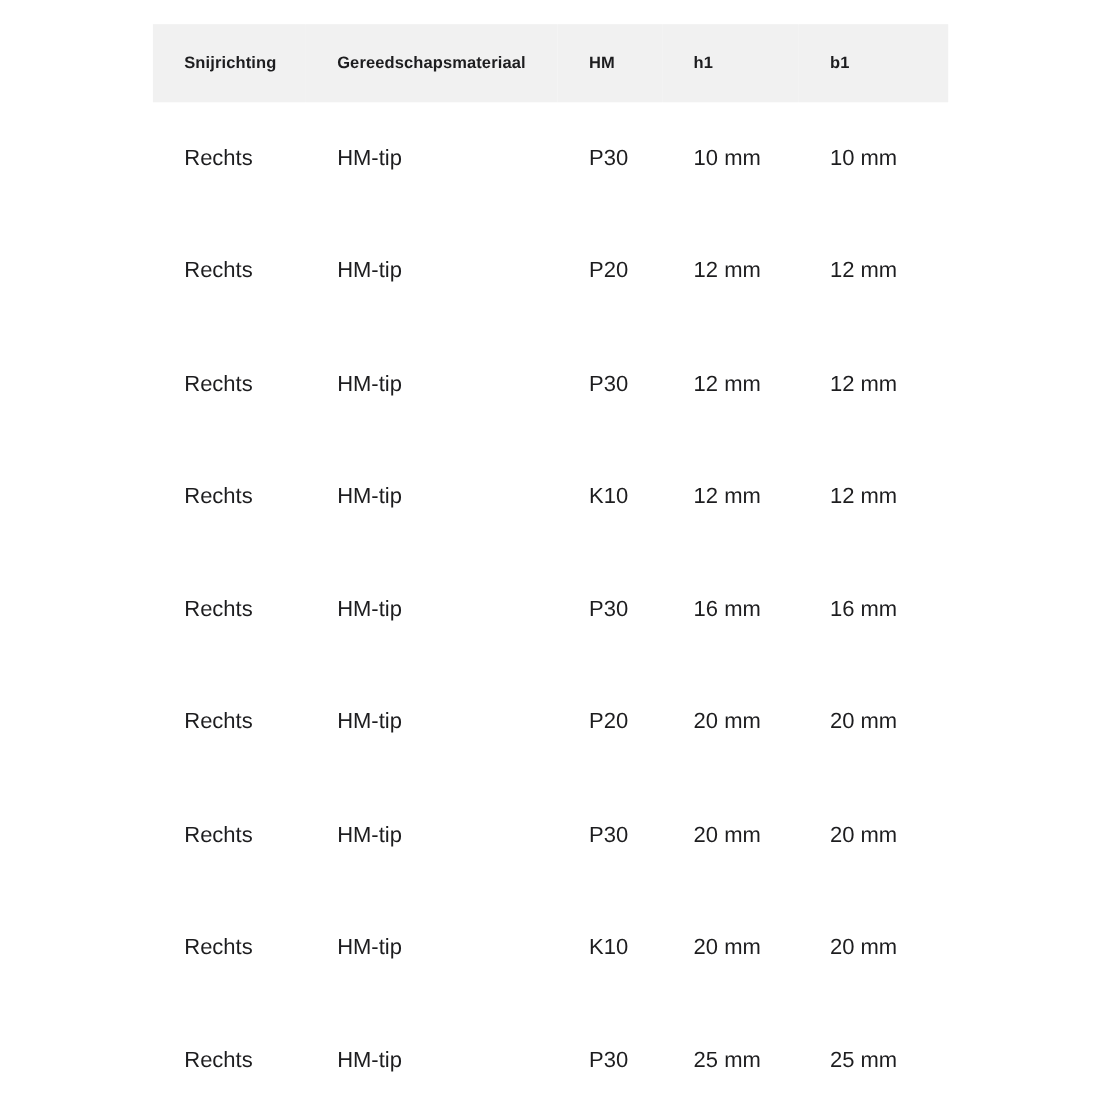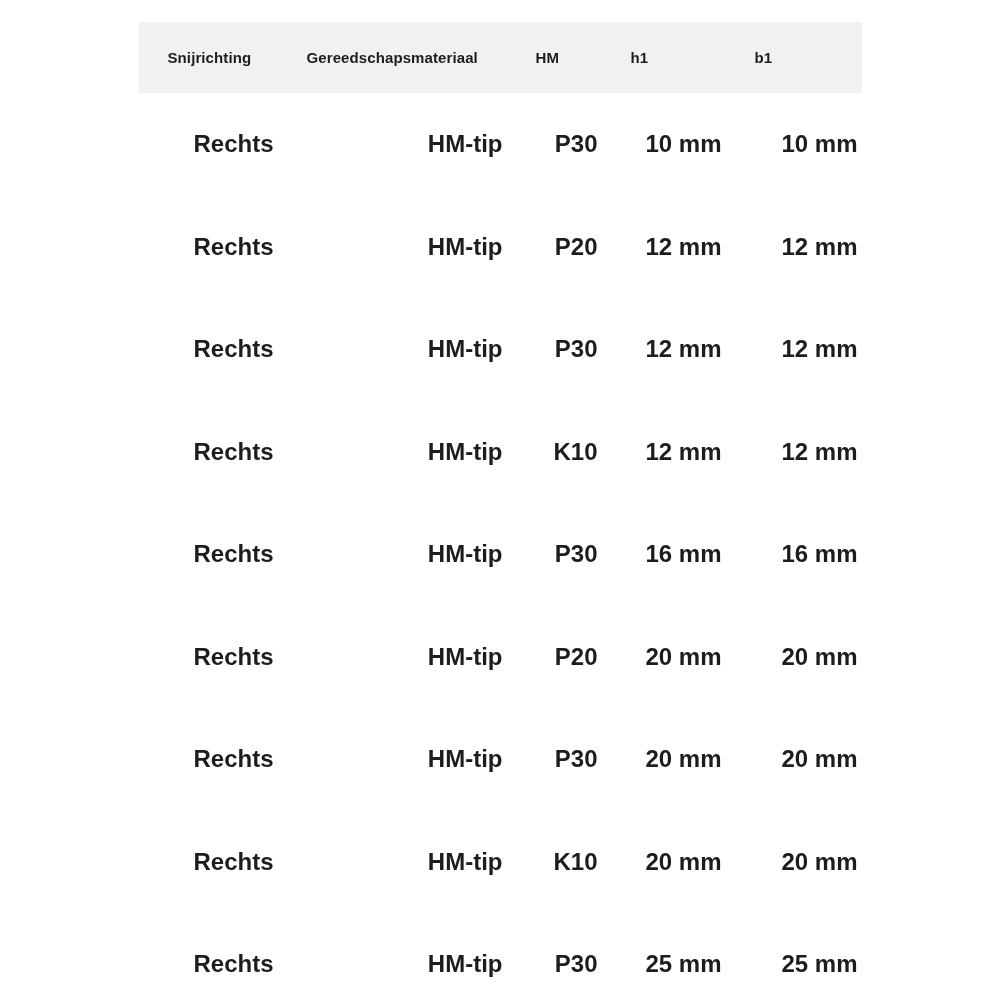--- a/index.html
+++ b/index.html
@@ -44,23 +44,23 @@
     vertical-align: middle;
     padding: 0 4px 0 29px;
     letter-spacing: 0.1px;
     white-space: nowrap;
   }
   table.specs tbody tr {
     height: 102.5px;
     background: transparent;
   }
   table.specs td {
-    font-size: 24px;
-    font-weight: 700;
-    text-align: right;
+    font-size: 20px;
+    font-weight: 400;
+    text-align: left;
     vertical-align: middle;
     padding: 0 4px 0 29px;
     white-space: nowrap;
   }
 </style>
 </head>
 <body>
 
 <div class="table-wrap">
   <table class="specs">

